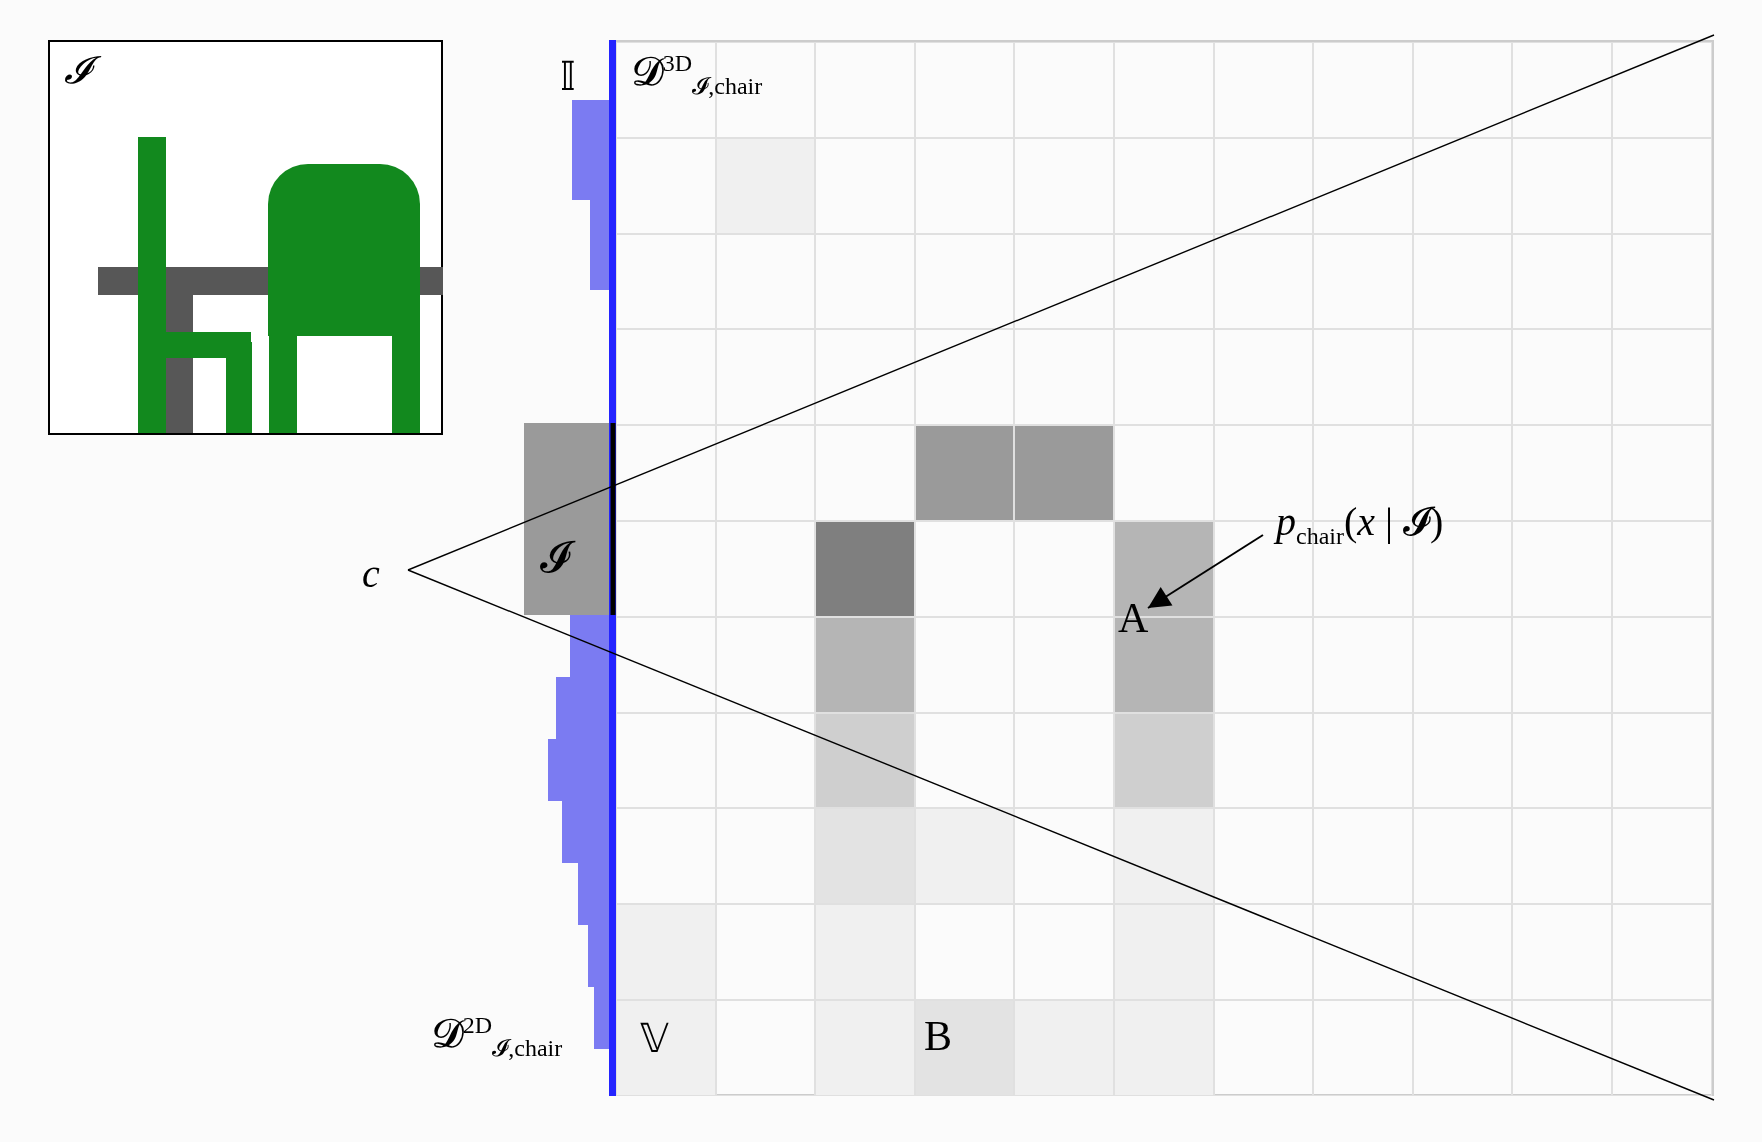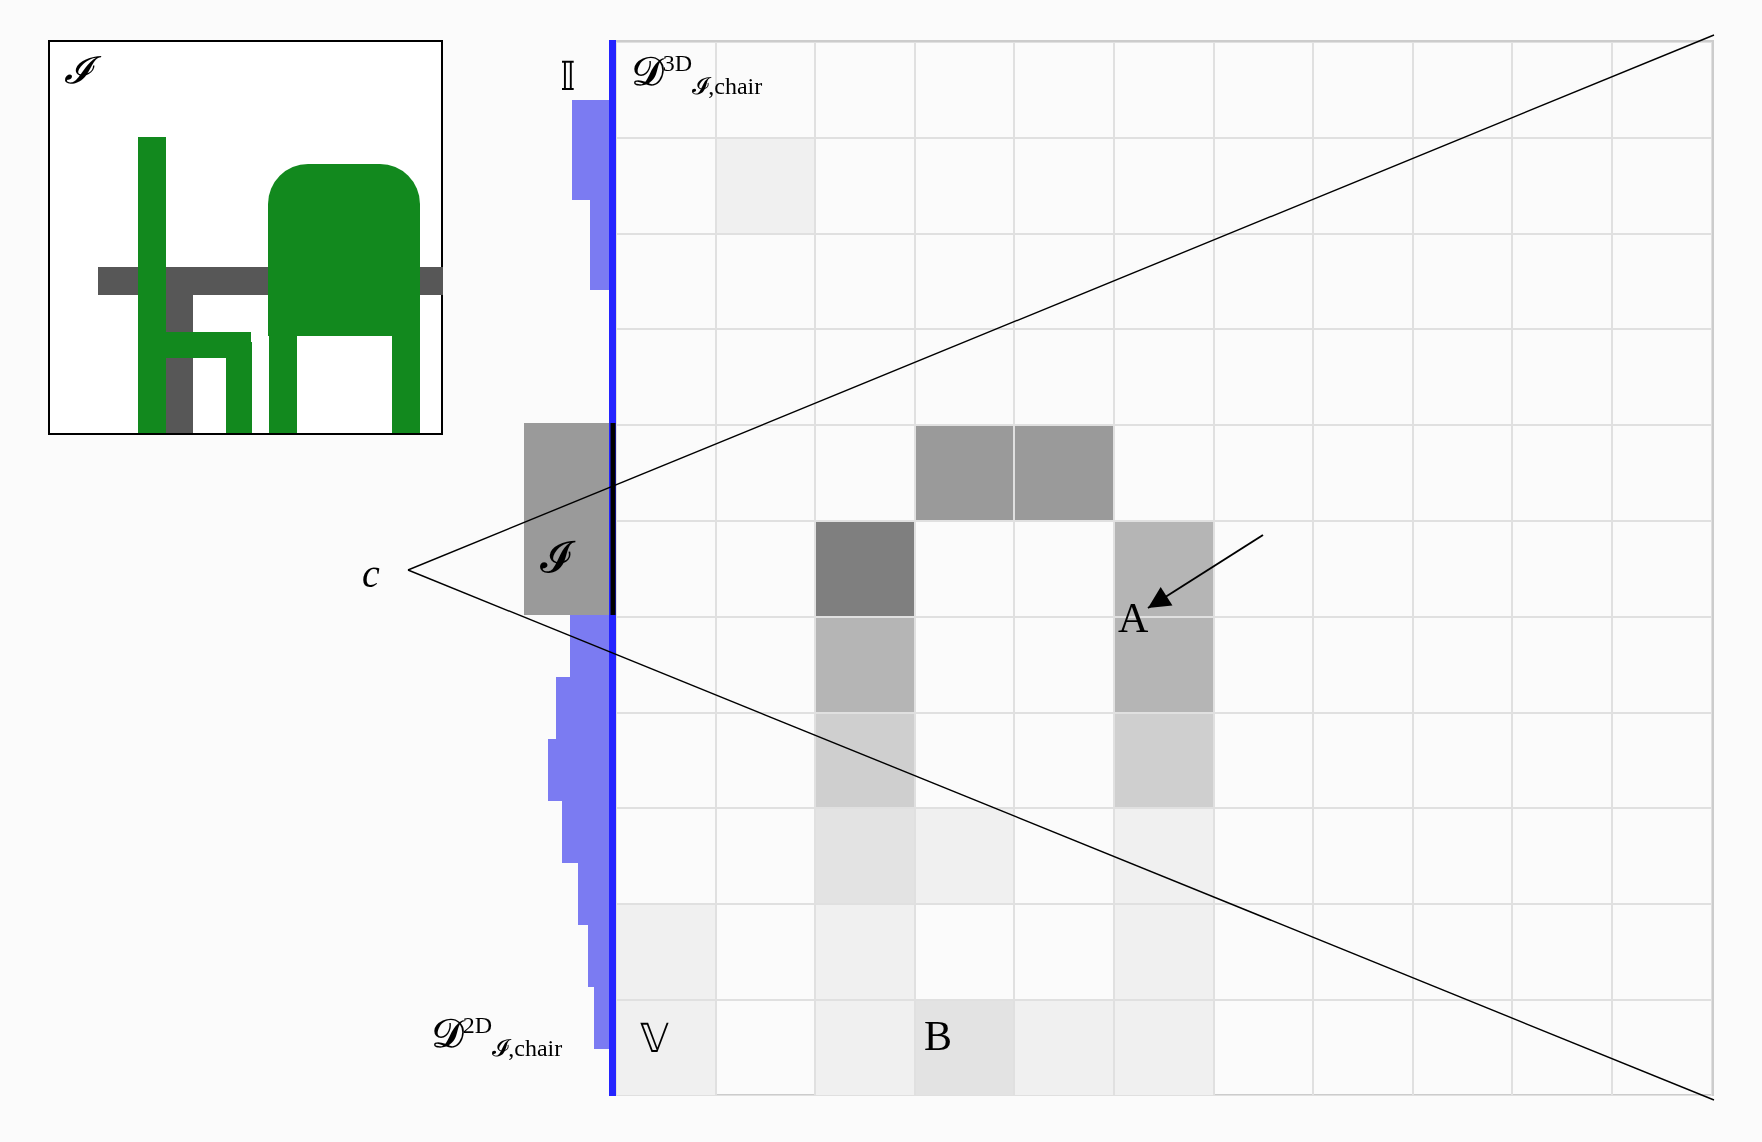--- a/index.html
+++ b/index.html
@@ -340,16 +340,17 @@
         <polygon points="1148,608 1160.678666007769,586.9227272100148 1172.4690178366493,605.496569132224" fill="#000"></polygon>
       </g>
   </svg>
 
   <span class="lbl math-i" style="left:362px; top:550px;">c</span>
   <span class="lbl script" style="left:540px; top:532px; font-size:44px;">𝓘</span>
   <span class="lbl bbrd" style="left:560px; top:53px;">𝕀</span>
   <span class="lbl bbrd" style="left:640px; top:1015px;">𝕍</span>
   <span class="lbl" style="left:632px; top:48px;" id="lbl-d3d"><span class="script">𝓓</span><span class="sup">3D</span><span class="sub">𝓘,chair</span></span>
   <span class="lbl" style="left:432px; top:1010px;" id="lbl-d2d"><span class="script">𝓓</span><span class="sup">2D</span><span class="sub">𝓘,chair</span></span>
+  <span class="lbl" style="left:1276px; top:498px;" id="lbl-p"><span class="math-i">p</span><span class="sub">chair</span>(<span class="math-i">x</span> | 𝓘)</span>
   <span class="lbl" style="left:1118px; top:594px; font-size:42px;">A</span>
   <span class="lbl" style="left:924px;  top:1012px; font-size:42px;">B</span>
 
 </div>
 
 </body></html>

